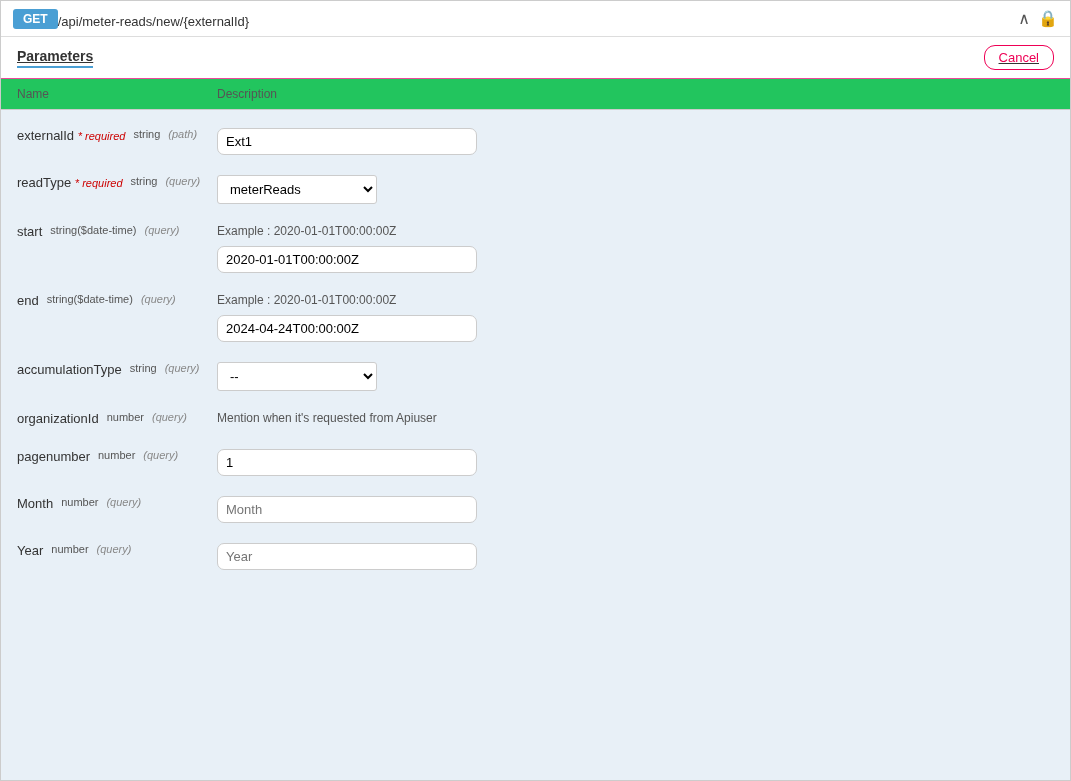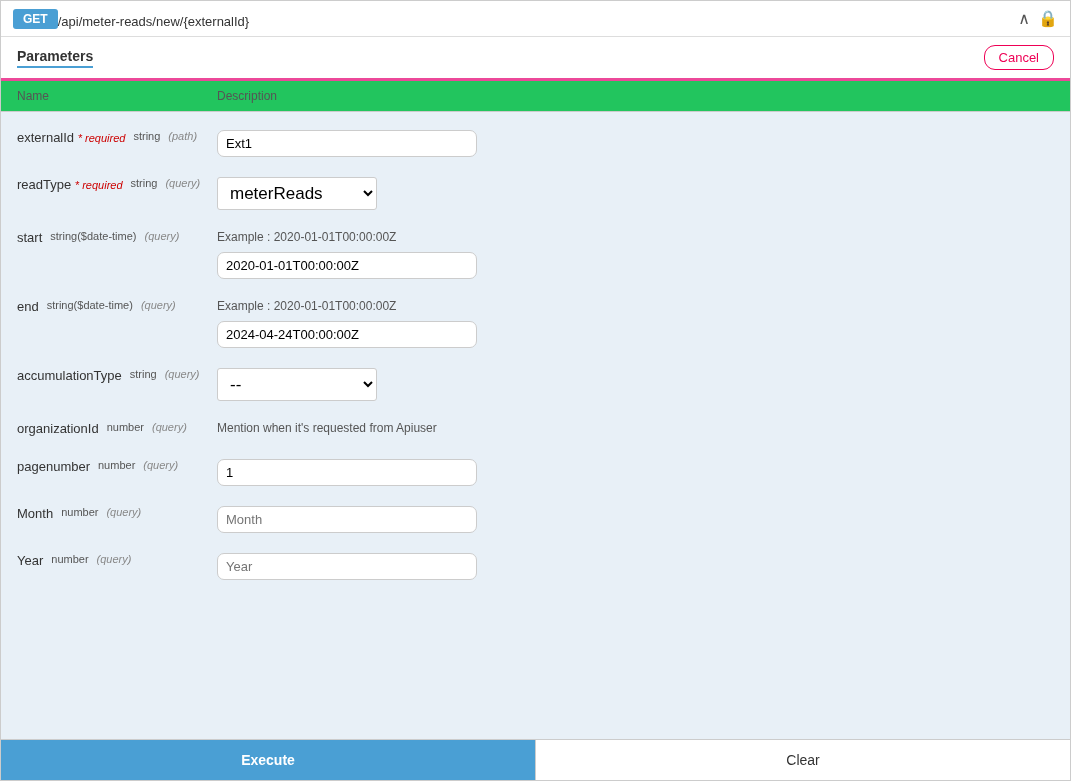--- a/index.html
+++ b/index.html
@@ -51,21 +51,22 @@
       font-size: 16px;
       color: #555;
       cursor: pointer;
     }
     .params-header {
       display: flex;
       align-items: center;
       justify-content: space-between;
       padding: 8px 16px;
       background: #fff;
-      border-bottom: 3px solid #ec4899;
+      border-bottom: 1px solid #ec4899;
+      text-decoration: underline;
     }
     .params-title {
       font-weight: bold;
       font-size: 14px;
       color: #333;
       border-bottom: 2px solid #4a9fd4;
       padding-bottom: 2px;
     }
     .cancel-btn {
       background: #fff;
@@ -142,21 +143,21 @@
       border: 1px solid #ccc;
       border-radius: 7px;
       font-size: 13px;
       background: #fff;
     }
     .param-select {
       width: 160px;
       padding: 5px 8px;
       border: 1px solid #ccc;
       border-radius: 3px;
-      font-size: 17px;
+      font-size: 13px;
       background: #fff;
       cursor: pointer;
     }
     .footer-buttons {
       display: flex;
       border-top: 1px solid #ccc;
       background: #fff;
     }
     .execute-btn {
       flex: 1;
@@ -296,17 +297,13 @@
             <span class="param-type">number</span>
             <span class="param-qualifier">(query)</span>
           </div>
           <div class="param-input-area">
             <input type="text" class="param-input" placeholder="Year" style="">
           </div>
         </div>
       </div>
   </div>
 
-  <div class="footer-buttons">
-    <button class="execute-btn">Execute</button>
-    <button class="clear-btn">Clear</button>
-  </div>
 </div>
 
 </body></html>

